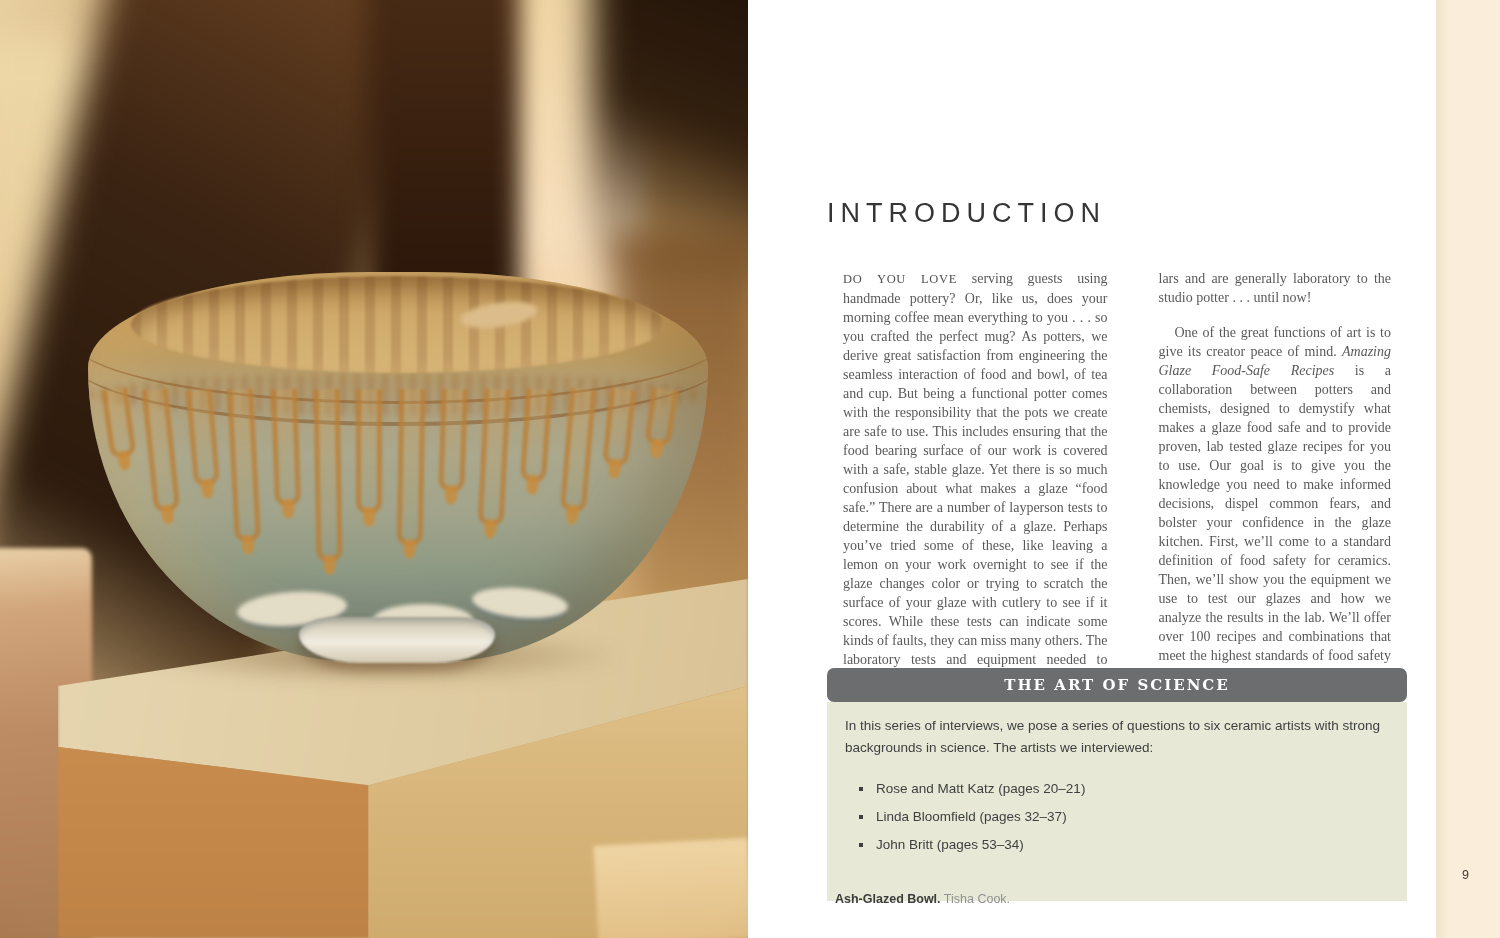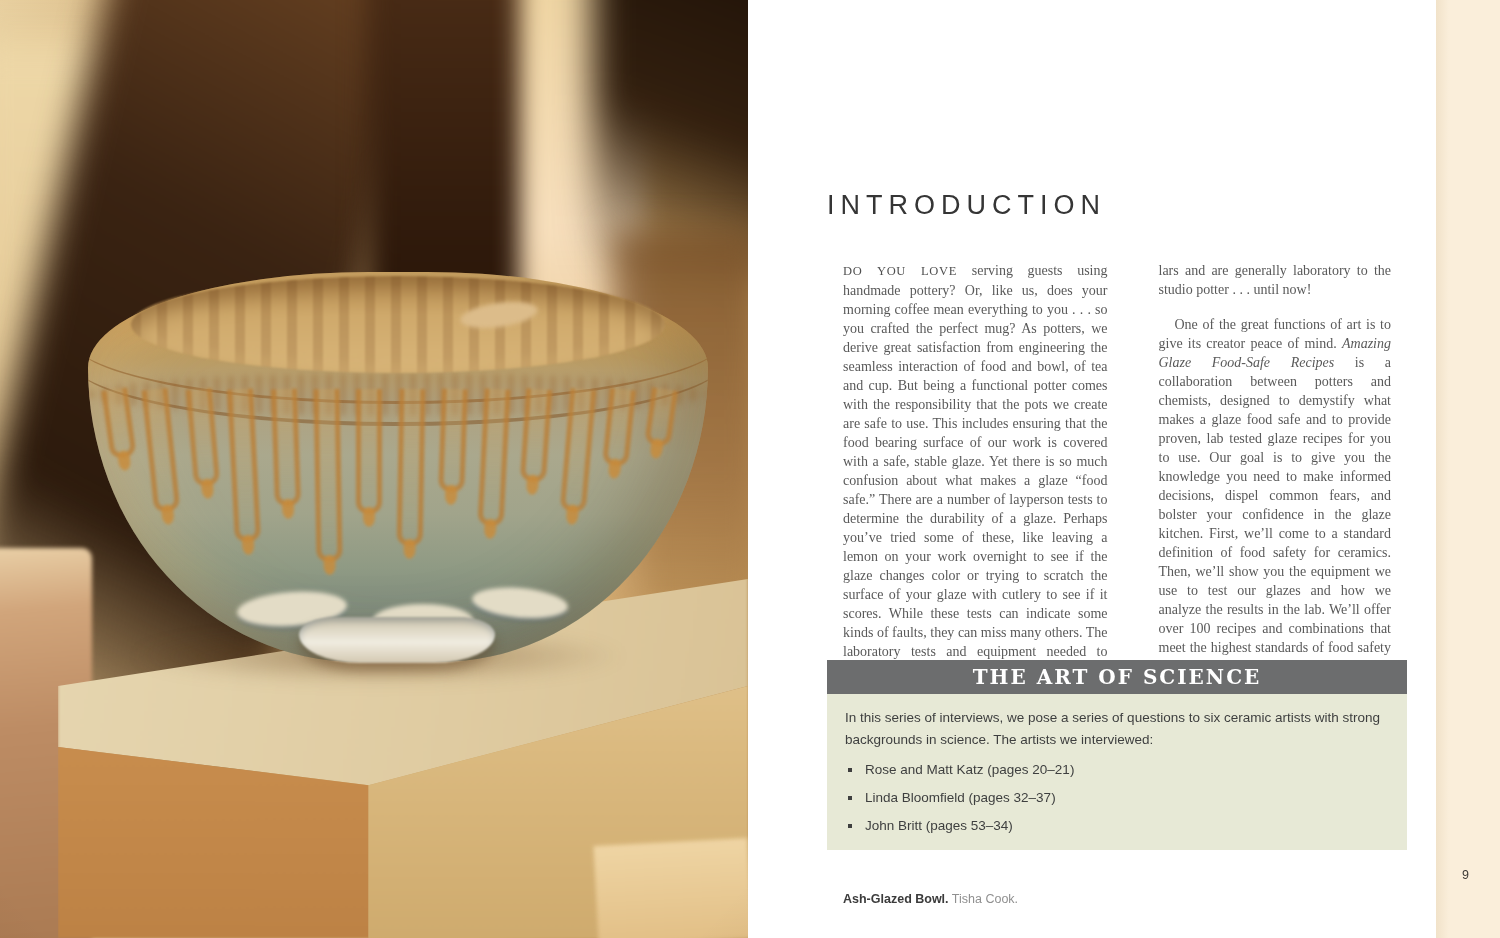--- a/index.html
+++ b/index.html
@@ -86,44 +86,44 @@
       box-shadow:inset 0 10px 22px rgba(110,70,30,.5), inset 0 -6px 14px rgba(230,195,130,.4);}
   .rim-notch{left:60%;top:8%;width:78px;height:24px;background:#dcbc8a;border-radius:50%;
       filter:blur(2px);transform:rotate(-8deg);}
   .foot{left:34%;top:88.5%;width:196px;height:46px;filter:blur(1px);
       border-radius:30% 30% 50% 50% / 60% 60% 100% 100%;
       background:linear-gradient(180deg,#cdc4ab,#f0ece0 55%,#d4c9b2);
       box-shadow:0 8px 12px rgba(80,50,20,.35), inset 0 4px 6px rgba(70,90,110,.35);}
   .vignette{inset:0;background:radial-gradient(120% 120% at 50% 45%,rgba(0,0,0,0) 58%,rgba(40,20,5,.20) 100%);}
 
   
-  .page{position:absolute;left:748px;top:8px;width:688px;height:776px;background:#ffffff;}
+  .page{position:absolute;left:748px;top:16px;width:688px;height:776px;background:#ffffff;}
   .page-title{position:absolute;left:79px;top:182px;margin:0;
       font-family:"Liberation Sans",sans-serif;font-weight:300;font-size:27px;
       letter-spacing:6px;color:#353535;}
   .columns{position:absolute;left:79px;top:237px;width:580px;display:flex;gap:19px;
       font-family:"Liberation Serif",serif;font-size:14px;line-height:19px;color:#595959;
       text-align:justify;}
   .columns .col{width:281px;}
   .columns p{margin:16px;}
   .lead{font-size:12.5px;letter-spacing:.7px;color:#4f4f4f;}
   .p-indent{text-indent:16px;}
   em{font-style:italic;}
 
   .artbox{position:absolute;left:79px;top:652px;width:580px;}
   .artbox-header{height:34px;background:#6c6d6e;color:#ffffff;display:flex;align-items:center;justify-content:center;
-      font-family:"DejaVu Serif",serif;font-weight:bold;font-size:20px;letter-spacing:2px;}
-  .artbox-body{background:#e7e9d6;padding:13px 18px 2px 18px;}
+      font-family:"DejaVu Serif",serif;font-weight:bold;font-size:15px;letter-spacing:2px;border-radius:7px;}
+  .artbox-body{background:#e7e9d6;padding:13px 18px 23px 18px;}
   .artbox-intro{margin:0;font-size:13.5px;line-height:22px;color:#3e3f3f;}
   .artbox-cols{display:flex;margin-top:11px;}
-  .artbox-cols ul{list-style:none;margin:1px;padding:0;width:50%;}
+  .artbox-cols ul{list-style:none;margin:12px;padding:0;width:50%;}
   .artbox-cols li{display:flex;align-items:baseline;margin:0 0 14px 0;font-size:13.5px;color:#3e3f3f;line-height:14px;}
   .bullet{width:4px;height:4px;background:#3f3f3f;margin:0 13px 0 2px;flex:0 0 auto;align-self:center;}
 
-  .caption{position:absolute;left:79px;top:868px;margin:16px;font-size:12.5px;color:#909090;}
+  .caption{position:absolute;left:79px;top:868px;margin:8px;font-size:12.5px;color:#909090;}
   .caption strong{color:#3b3b3b;font-weight:bold;}
 
   
   .edge-strip{position:absolute;left:1436px;top:0;width:64px;height:938px;
       background:linear-gradient(90deg,#f1e2c9 0%,#faeeda 20%,#faeeda 100%);}
   .pagenum{position:absolute;left:26px;top:868px;font-size:12.5px;color:#3d3a35;}
 </style>
 </head>
 <body>
 

